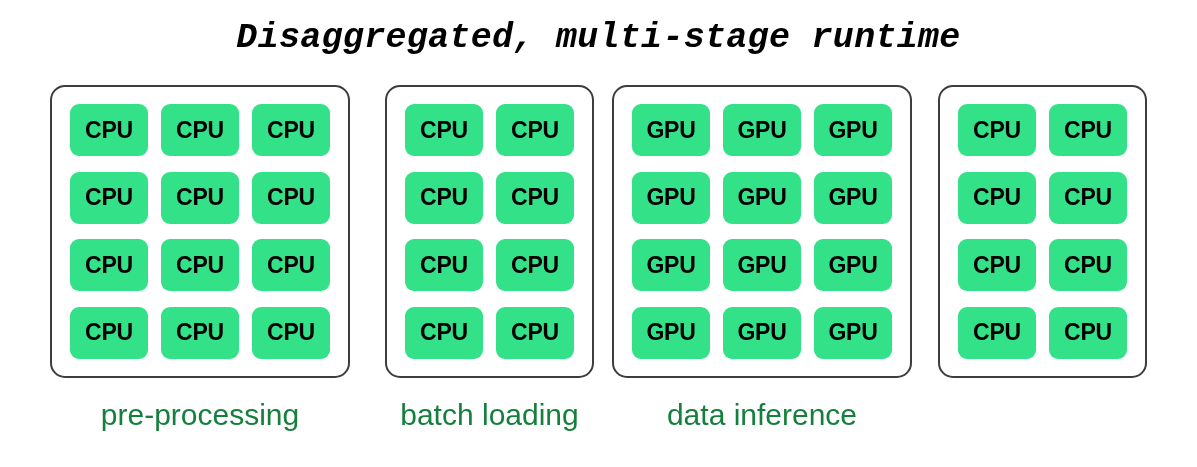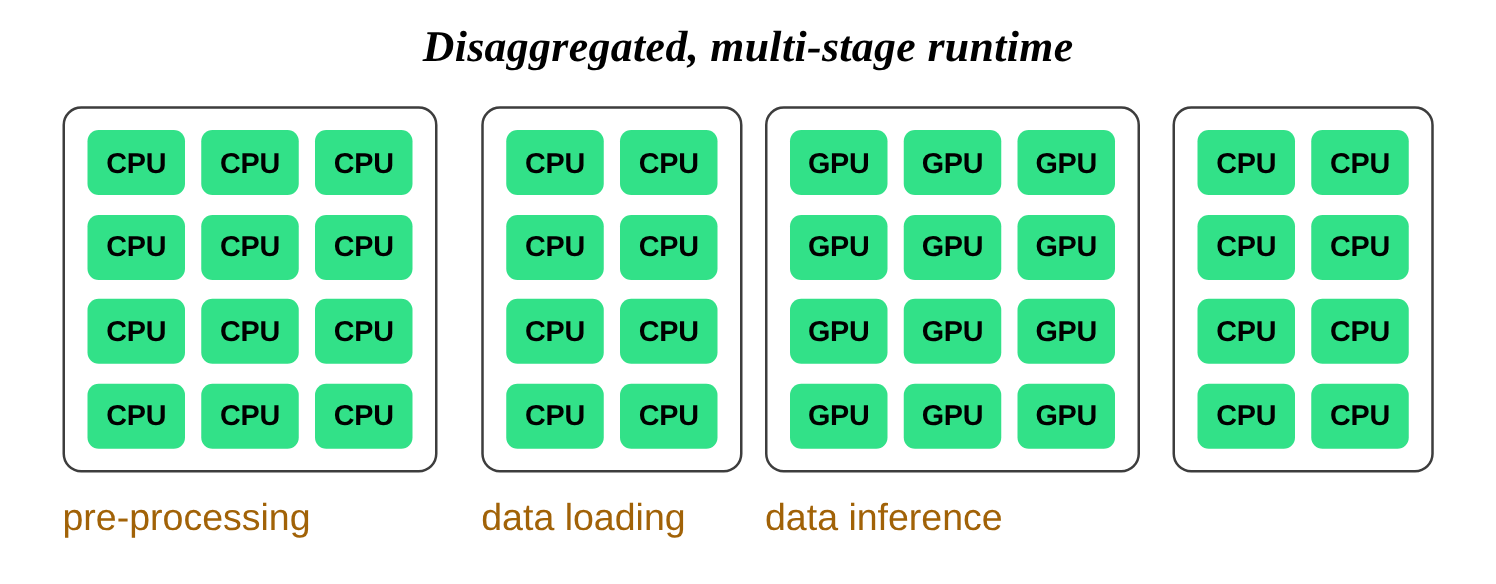--- a/index.html
+++ b/index.html
@@ -20,21 +20,21 @@
     width: 1197px;
     height: 467px;
   }
 
   .title {
     position: absolute;
     top: 18px;
     left: 0;
     width: 1197px;
     text-align: center;
-    font-family: Liberation Serif, serif;
+    font-family: Liberation Mono, monospace;
     font-style: italic;
     font-weight: 600;
     font-size: 35px;
     letter-spacing: 0.3px;
     color: #000000;
     white-space: nowrap;
   }
 
   .stages {
     position: absolute;
@@ -44,21 +44,21 @@
     height: 360px;
     display: flex;
     flex-direction: row;
     align-items: flex-start;
     justify-content: center;
   }
 
   .stage {
     display: flex;
     flex-direction: column;
-    align-items: flex-start;
+    align-items: center;
   }
 
   .stage-box {
     box-sizing: border-box;
     border: 2px solid #3d3d3d;
     border-radius: 15px;
     background: #ffffff;
     height: 293px;
     padding: 17px 18px;
     display: grid;
@@ -84,21 +84,21 @@
     font-weight: bold;
     font-size: 23px;
     color: #000000;
     letter-spacing: -0.2px;
   }
 
   .stage-label {
     margin-top: 20px;
     font-family: "Liberation Sans", sans-serif;
     font-size: 30px;
-    color: #a16207;
+    color: #15803d;
     white-space: nowrap;
     text-align: center;
   }
 
   .gap-1 { width: 35px; }
   .gap-2 { width: 18px; }
   .gap-3 { width: 26px; }
 </style>
 </head>
 <body>
@@ -133,21 +133,21 @@
       <div class="stage-box cols-2">
         <div class="chip">CPU</div>
         <div class="chip">CPU</div>
         <div class="chip">CPU</div>
         <div class="chip">CPU</div>
         <div class="chip">CPU</div>
         <div class="chip">CPU</div>
         <div class="chip">CPU</div>
         <div class="chip">CPU</div>
       </div>
-      <div class="stage-label">data loading</div>
+      <div class="stage-label">batch loading</div>
     </div>
 
     <div class="gap-2"></div>
 
     <div class="stage">
       <div class="stage-box cols-3">
         <div class="chip">GPU</div>
         <div class="chip">GPU</div>
         <div class="chip">GPU</div>
         <div class="chip">GPU</div>

